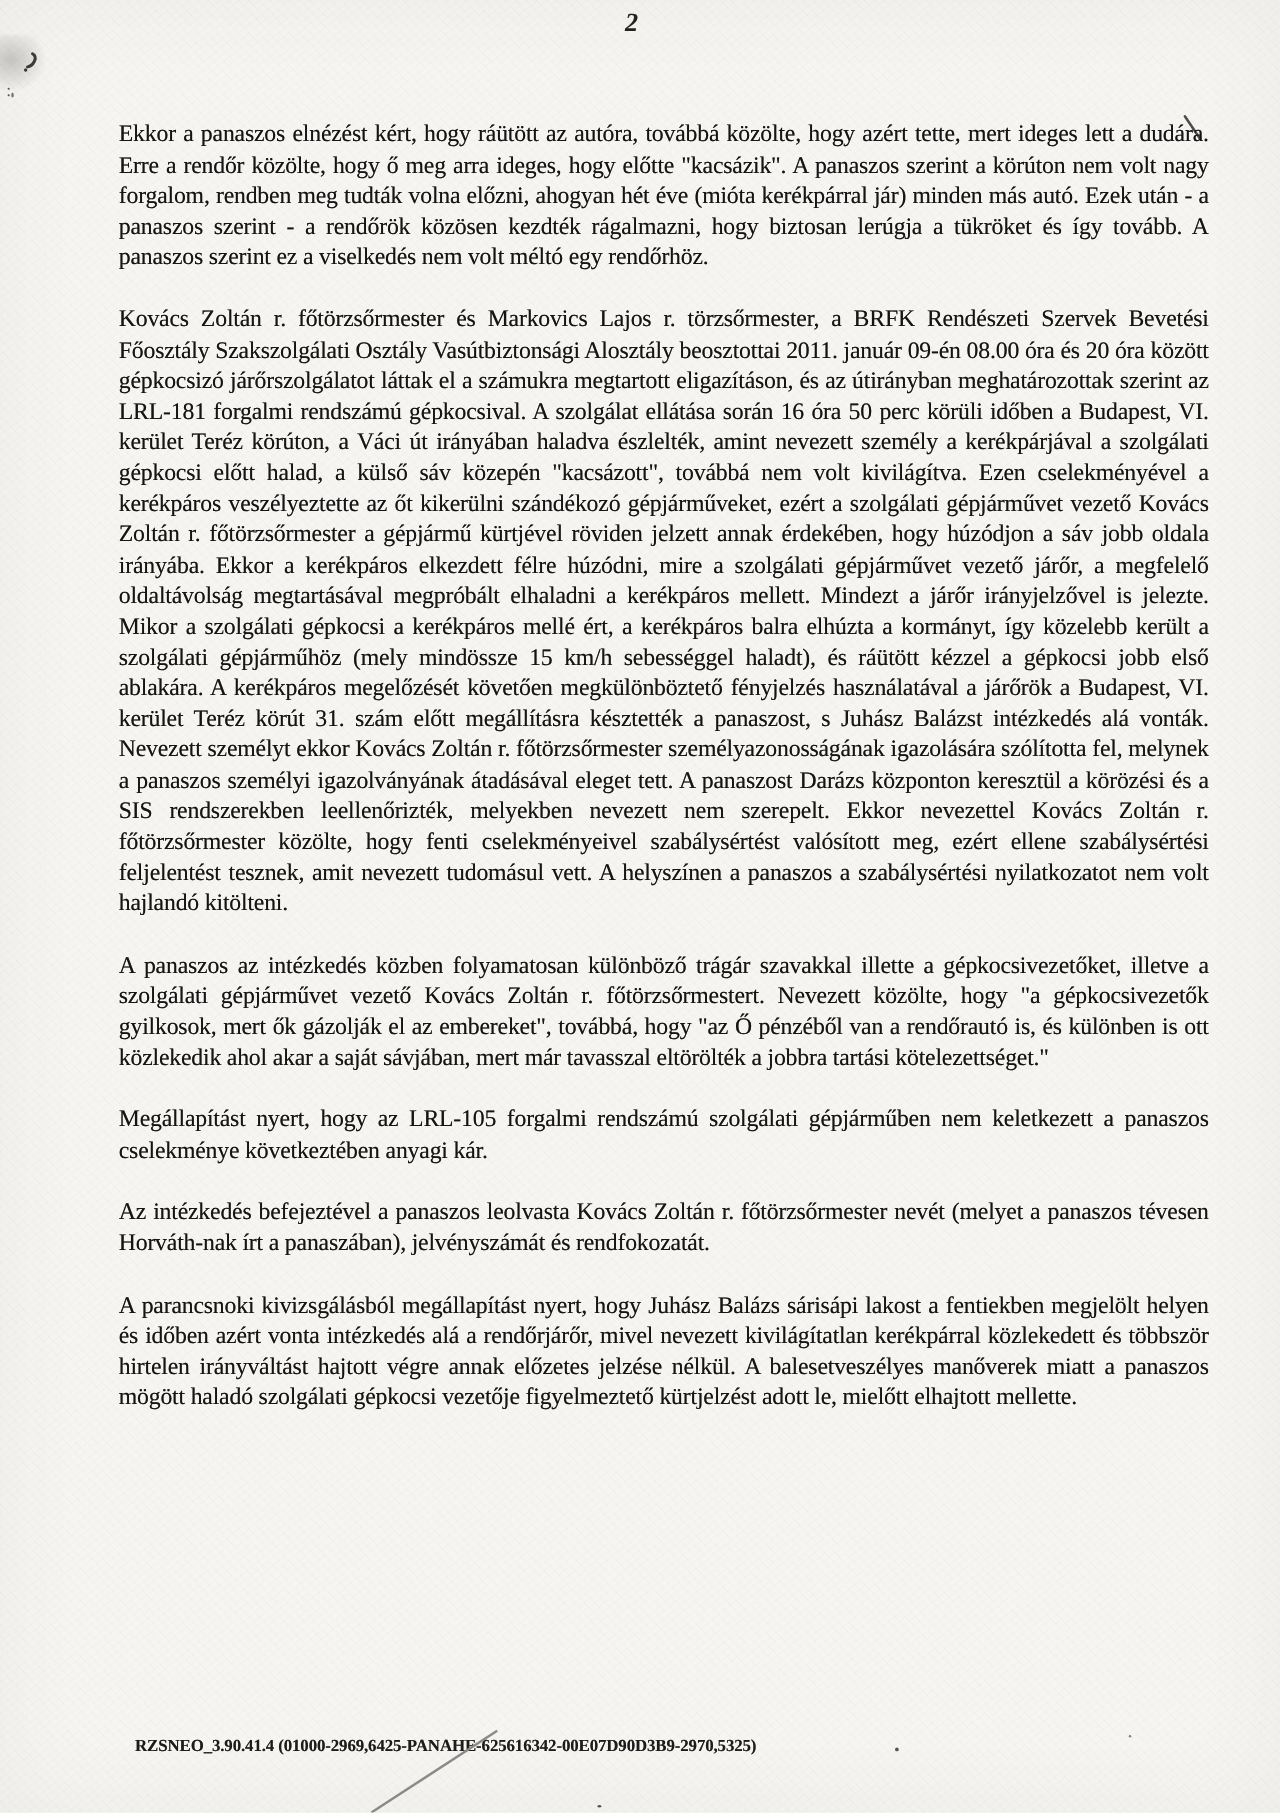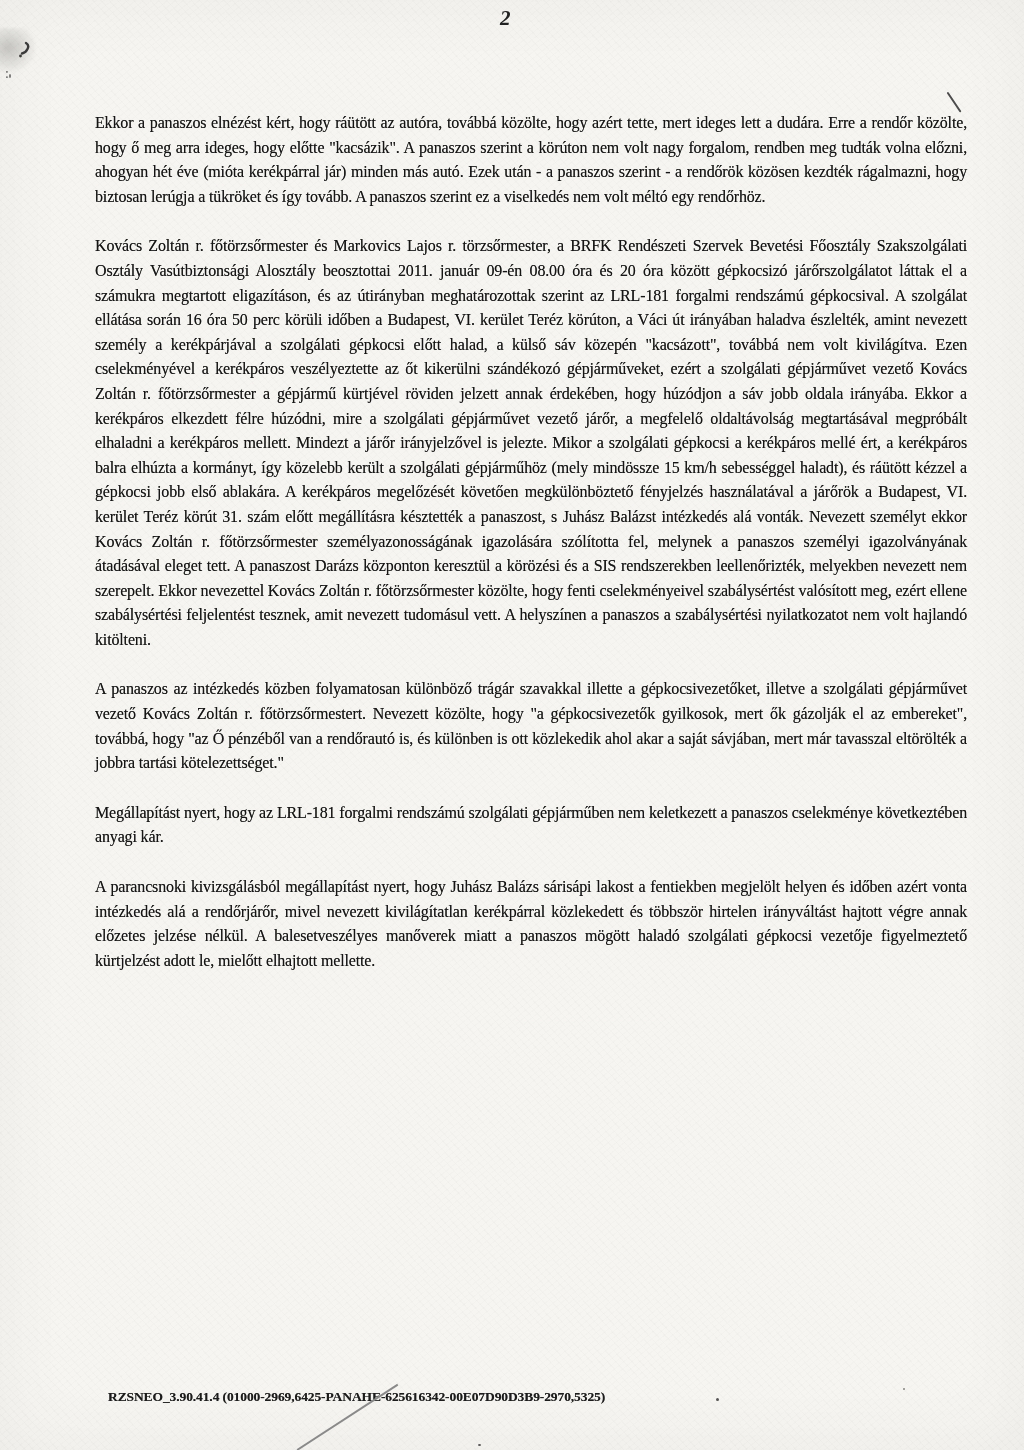--- a/index.html
+++ b/index.html
@@ -17,23 +17,23 @@
       repeating-linear-gradient(-39deg, rgba(60,60,60,0.015) 0 1px, transparent 1px 5px),
       #f6f5f1;
     box-shadow: inset 0 0 70px rgba(90,90,85,0.06);
   }
   .page-number {
     position: absolute; top: 6px; left: 500px;
     font-size: 21px; font-style: italic; font-weight: bold;
     color: #222;
   }
   .doc-body {
-    position: absolute; top: 111px; left: 95px; width: 872px;
+    position: absolute; top: 96px; left: 95px; width: 872px;
     color: #151515;
-    font-size: 16px; line-height: 24.6px;
+    font-size: 19px; line-height: 24.6px;
     text-align: justify;
     letter-spacing: -0.15px;
     text-shadow: 0 0 0.45px rgba(20,20,20,0.6);
   }
   .doc-body p { margin: 0 0 25px 0; }
   .footer-ref {
     position: absolute; top: 1389px; left: 108px;
     font-size: 13.5px; font-weight: bold; color: #1c1c1c;
     letter-spacing: -0.1px;
     text-shadow: 0 0 0.4px rgba(20,20,20,0.55);
@@ -79,21 +79,22 @@
   <div class="colon-mark">:</div>
 
   <div class="page-number">2</div>
 
   <div class="backslash-mark"></div>
 
   <div class="doc-body">
     <p>Ekkor a panaszos elnézést kért, hogy ráütött az autóra, továbbá közölte, hogy azért tette, mert ideges lett a dudára. Erre a rendőr közölte, hogy ő meg arra ideges, hogy előtte "kacsázik". A panaszos szerint a körúton nem volt nagy forgalom, rendben meg tudták volna előzni, ahogyan hét éve (mióta kerékpárral jár) minden más autó. Ezek után - a panaszos szerint - a rendőrök közösen kezdték rágalmazni, hogy biztosan lerúgja a tükröket és így tovább. A panaszos szerint ez a viselkedés nem volt méltó egy rendőrhöz.</p>
     <p>Kovács Zoltán r. főtörzsőrmester és Markovics Lajos r. törzsőrmester, a BRFK Rendészeti Szervek Bevetési Főosztály Szakszolgálati Osztály Vasútbiztonsági Alosztály beosztottai 2011. január 09-én 08.00 óra és 20 óra között gépkocsizó járőrszolgálatot láttak el a számukra megtartott eligazításon, és az útirányban meghatározottak szerint az LRL-181 forgalmi rendszámú gépkocsival. A szolgálat ellátása során 16 óra 50 perc körüli időben a Budapest, VI. kerület Teréz körúton, a Váci út irányában haladva észlelték, amint nevezett személy a kerékpárjával a szolgálati gépkocsi előtt halad, a külső sáv közepén "kacsázott", továbbá nem volt kivilágítva. Ezen cselekményével a kerékpáros veszélyeztette az őt kikerülni szándékozó gépjárműveket, ezért a szolgálati gépjárművet vezető Kovács Zoltán r. főtörzsőrmester a gépjármű kürtjével röviden jelzett annak érdekében, hogy húzódjon a sáv jobb oldala irányába. Ekkor a kerékpáros elkezdett félre húzódni, mire a szolgálati gépjárművet vezető járőr, a megfelelő oldaltávolság megtartásával megpróbált elhaladni a kerékpáros mellett. Mindezt a járőr irányjelzővel is jelezte. Mikor a szolgálati gépkocsi a kerékpáros mellé ért, a kerékpáros balra elhúzta a kormányt, így közelebb került a szolgálati gépjárműhöz (mely mindössze 15 km/h sebességgel haladt), és ráütött kézzel a gépkocsi jobb első ablakára. A kerékpáros megelőzését követően megkülönböztető fényjelzés használatával a járőrök a Budapest, VI. kerület Teréz körút 31. szám előtt megállításra késztették a panaszost, s Juhász Balázst intézkedés alá vonták. Nevezett személyt ekkor Kovács Zoltán r. főtörzsőrmester személyazonosságának igazolására szólította fel, melynek a panaszos személyi igazolványának átadásával eleget tett. A panaszost Darázs központon keresztül a körözési és a SIS rendszerekben leellenőrizték, melyekben nevezett nem szerepelt. Ekkor nevezettel Kovács Zoltán r. főtörzsőrmester közölte, hogy fenti cselekményeivel szabálysértést valósított meg, ezért ellene szabálysértési feljelentést tesznek, amit nevezett tudomásul vett. A helyszínen a panaszos a szabálysértési nyilatkozatot nem volt hajlandó kitölteni.</p>
     <p>A panaszos az intézkedés közben folyamatosan különböző trágár szavakkal illette a gépkocsivezetőket, illetve a szolgálati gépjárművet vezető Kovács Zoltán r. főtörzsőrmestert. Nevezett közölte, hogy "a gépkocsivezetők gyilkosok, mert ők gázolják el az embereket", továbbá, hogy "az Ő  pénzéből van a rendőrautó is, és különben is ott közlekedik ahol akar a saját sávjában, mert már tavasszal eltörölték a jobbra tartási kötelezettséget."</p>
-    <p>Megállapítást nyert, hogy az LRL-181 forgalmi rendszámú szolgálati gépjárműben nem keletkezett a panaszos cselekménye következtében anyagi kár.</p>
+    <p>Megállapítást nyert, hogy az LRL-105 forgalmi rendszámú szolgálati gépjárműben nem keletkezett a panaszos cselekménye következtében anyagi kár.</p>
+    <p>Az intézkedés befejeztével a panaszos leolvasta Kovács Zoltán r. főtörzsőrmester nevét (melyet a panaszos tévesen Horváth-nak írt a panaszában), jelvényszámát és rendfokozatát.</p>
     <p>A parancsnoki kivizsgálásból megállapítást nyert, hogy Juhász Balázs sárisápi lakost a fentiekben megjelölt helyen és időben azért vonta intézkedés alá a rendőrjárőr, mivel nevezett kivilágítatlan kerékpárral közlekedett és többször hirtelen irányváltást hajtott végre annak előzetes jelzése nélkül. A balesetveszélyes manőverek miatt a panaszos mögött haladó szolgálati gépkocsi vezetője figyelmeztető kürtjelzést adott le, mielőtt elhajtott mellette.</p>
   </div>
 
   <div class="footer-ref">RZSNEO_3.90.41.4 (01000-2969,6425-PANAHE-625616342-00E07D90D3B9-2970,5325)</div>
 
   <div class="scratch-line-bottom"></div>
   <div class="speck s1"></div>
   <div class="speck s2"></div>
   <div class="speck s3"></div>
   <div class="speck s4"></div>

